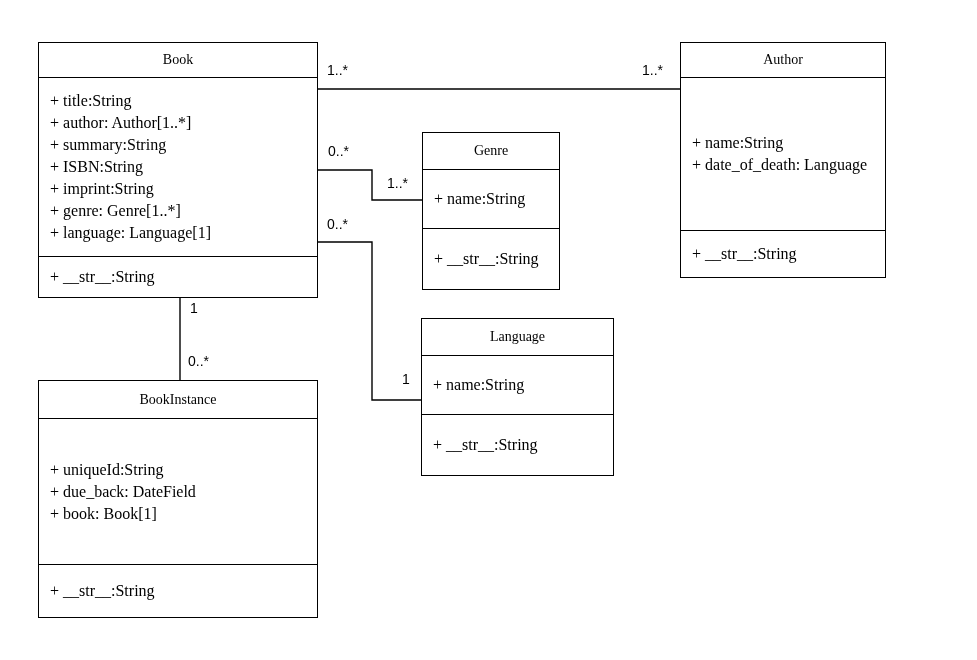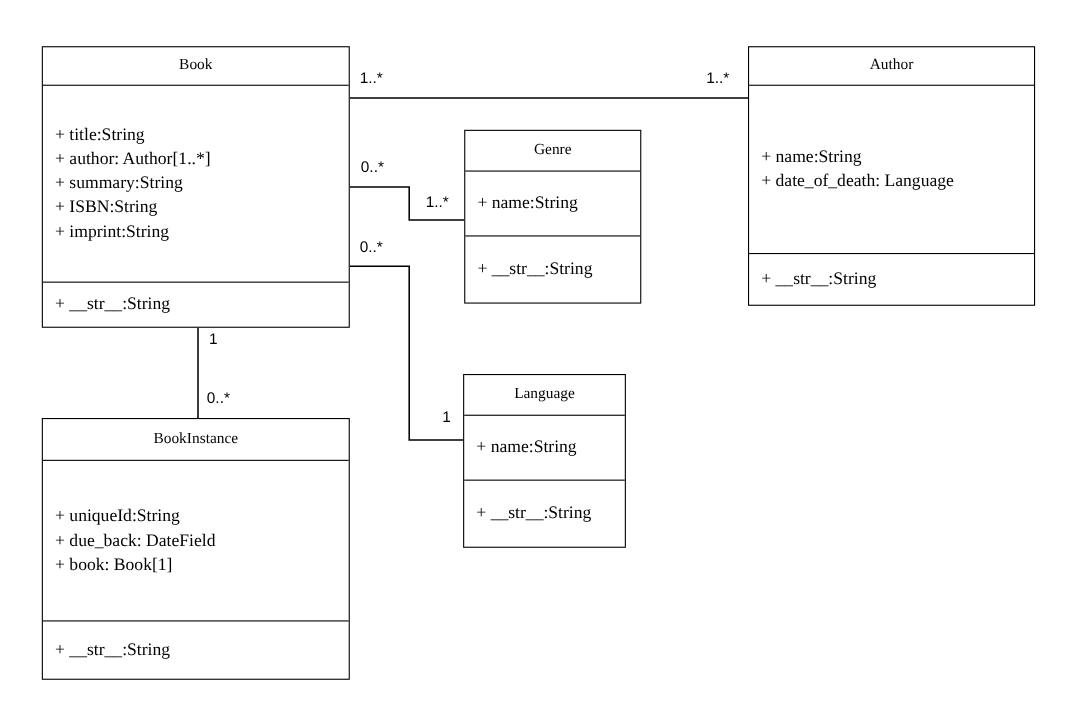--- a/index.html
+++ b/index.html
@@ -76,48 +76,50 @@
   </svg>
 
   <div class="uml-class" style="left:38px;top:42px;width:280px;height:256px">
     <div class="uml-title" style="height:35px">Book</div>
     <div class="uml-attrs">
       <div class="uml-row">+ title:String</div>
       <div class="uml-row">+ author: Author[1..*]</div>
       <div class="uml-row">+ summary:String</div>
       <div class="uml-row">+ ISBN:String</div>
       <div class="uml-row">+ imprint:String</div>
+      <div class="uml-row">+ genre: Genre[1..*]</div>
+      <div class="uml-row">+ language: Language[1]</div>
     </div>
     <div class="uml-methods" style="height:40px">
       <div class="uml-row">+ __str__:String</div>
     </div>
   </div>
 
-  <div class="uml-class" style="left:680px;top:42px;width:261px;height:236px">
+  <div class="uml-class" style="left:680px;top:42px;width:206px;height:236px">
     <div class="uml-title" style="height:35px">Author</div>
     <div class="uml-attrs">
       <div class="uml-row">+ name:String</div>
       <div class="uml-row">+ date_of_death: Language</div>
     </div>
     <div class="uml-methods" style="height:46px">
       <div class="uml-row">+ __str__:String</div>
     </div>
   </div>
 
-  <div class="uml-class" style="left:422px;top:118px;width:161px;height:158px">
+  <div class="uml-class" style="left:422px;top:132px;width:138px;height:158px">
     <div class="uml-title" style="height:37px">Genre</div>
     <div class="uml-attrs">
       <div class="uml-row">+ name:String</div>
     </div>
     <div class="uml-methods" style="height:60px">
       <div class="uml-row">+ __str__:String</div>
     </div>
   </div>
 
-  <div class="uml-class" style="left:421px;top:340px;width:148px;height:158px">
+  <div class="uml-class" style="left:421px;top:318px;width:193px;height:158px">
     <div class="uml-title" style="height:37px">Language</div>
     <div class="uml-attrs">
       <div class="uml-row">+ name:String</div>
     </div>
     <div class="uml-methods" style="height:60px">
       <div class="uml-row">+ __str__:String</div>
     </div>
   </div>
 
   <div class="uml-class" style="left:38px;top:380px;width:280px;height:238px">

